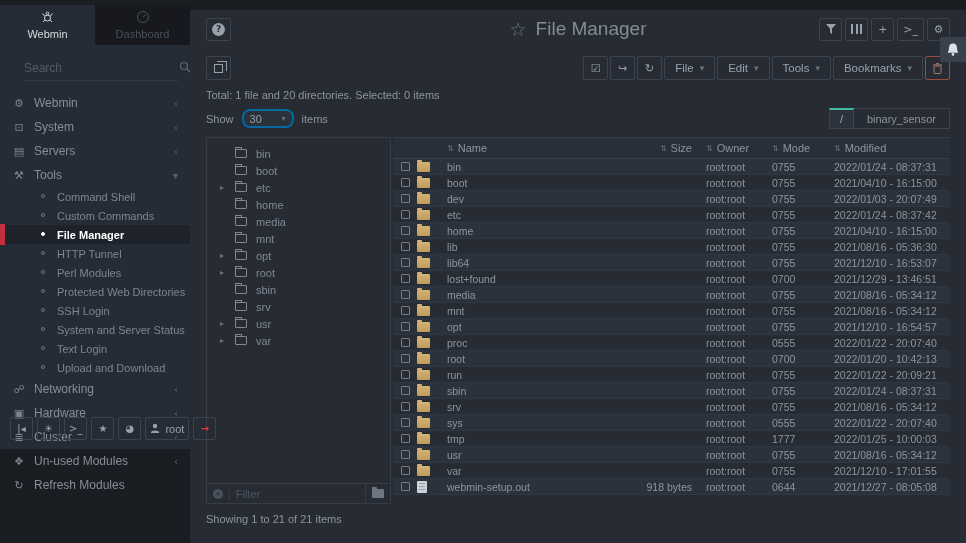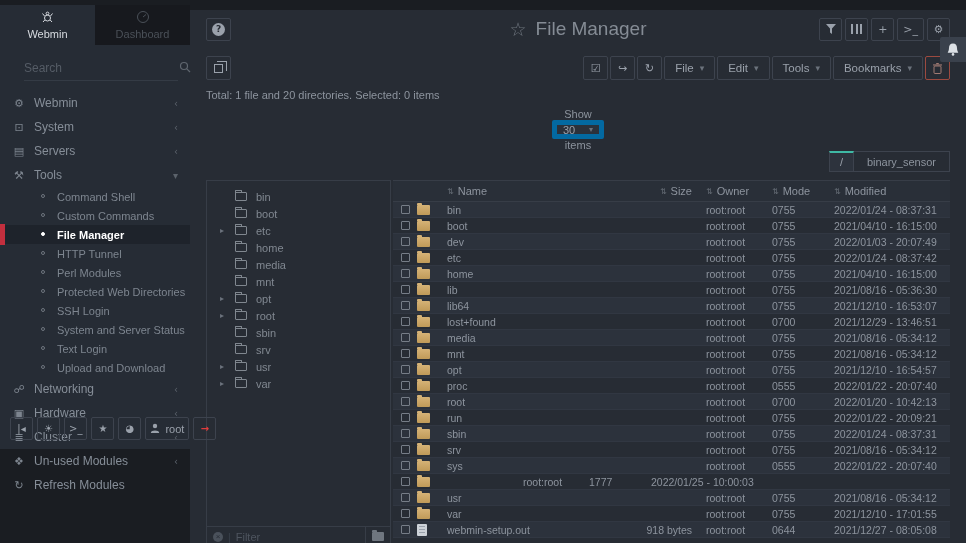--- a/index.html
+++ b/index.html
@@ -42,22 +42,22 @@
   .bell { position:absolute; right:0; top:37px; width:26px; height:25px; background:#3a414c; display:flex; align-items:center; justify-content:center; z-index:6; border-radius:2px 0 0 2px; cursor:pointer; }
 
   .toolbar-row { display:flex; align-items:center; padding:8px 16px 0 16px; }
   .tright { margin-left:auto; display:flex; gap:2px; }
   .ddbtn { height:24px; border:1px solid #3d434e; border-radius:2px; background:transparent; color:#9aa1ab; font-size:11.5px; display:flex; align-items:center; padding:0 10px; gap:6px; cursor:pointer; font-family:"Liberation Sans", sans-serif; }
   .ddbtn .caret { color:#6b727c; font-size:9px; font-family:"DejaVu Sans", sans-serif; }
   .sqbtn.h24 { height:24px; min-width:25px; }
   .trash { border-color:#9c4a40; }
 
   .total-line { padding:9px 8px 0 16px; font-size:11px; color:#8d949e; }
-  .show-row { display:flex; align-items:center; padding:7px 16px 3px 16px; font-size:11px; color:#8d949e;flex-direction:column; }
-  .show-sel { width:52px; height:19px; border:5px solid #0369a1; background:#2b313b; color:#9aa1ab; font-size:11px; display:flex; align-items:center; padding:0 6px; margin:0 8px; cursor:pointer; border-radius:2px;justify-content:space-between; }
+  .show-row { display:flex; align-items:center; padding:7px 16px 3px 16px; font-size:11px; color:#8d949e; }
+  .show-sel { width:52px; height:19px; border:2px solid #0369a1; background:#2b313b; color:#9aa1ab; font-size:11px; display:flex; align-items:center; padding:0 6px; margin:0 8px; cursor:pointer; border-radius:8px;justify-content:space-between; }
   .show-sel .caret { margin-left:auto; color:#6b727c; font-size:8px; font-family:"DejaVu Sans", sans-serif; }
   .path-tabs { margin-left:auto; display:flex; }
   .ptab-root { width:25px; height:21px; border:1px solid #3d434e; border-top:2px solid #3fb9a5; background:#2d333d; color:#9aa1ab; display:flex; align-items:center; justify-content:center; font-size:11px; cursor:pointer; }
   .ptab { height:21px; padding:0 13px; border:1px solid #3d434e; border-left:none; color:#8d949e; font-size:11px; display:flex; align-items:center; cursor:pointer; }
 
   .panels { display:flex; margin:5px 16px 0 16px; height:367px; }
   .treepanel { width:185px; border:1px solid #373d47; display:flex; flex-direction:column; }
   .treelist { flex:1; padding-top:7px; overflow:hidden; }
   .titem { height:17px; display:flex; align-items:center; font-size:11px; color:#818891; padding-left:28px; position:relative; cursor:pointer; }
   .titem .arrow { position:absolute; left:13px; color:#6b727c; font-size:8px; font-family:"DejaVu Sans", sans-serif; }
@@ -638,20 +638,21 @@
             <span class="c-mode">0555</span>
             <span class="c-mod">2022/01/22 - 20:07:40</span>
           </div>
           <div class="trow">
             <span class="c-cb">
               <span class="cb"></span>
             </span>
             <span class="c-ic">
               <span class="ffolder"></span>
             </span>
+            <span class="c-name">tmp</span>
             <span class="c-size"></span>
             <span class="c-owner">root:root</span>
             <span class="c-mode">1777</span>
             <span class="c-mod">2022/01/25 - 10:00:03</span>
           </div>
           <div class="trow">
             <span class="c-cb">
               <span class="cb"></span>
             </span>
             <span class="c-ic">

